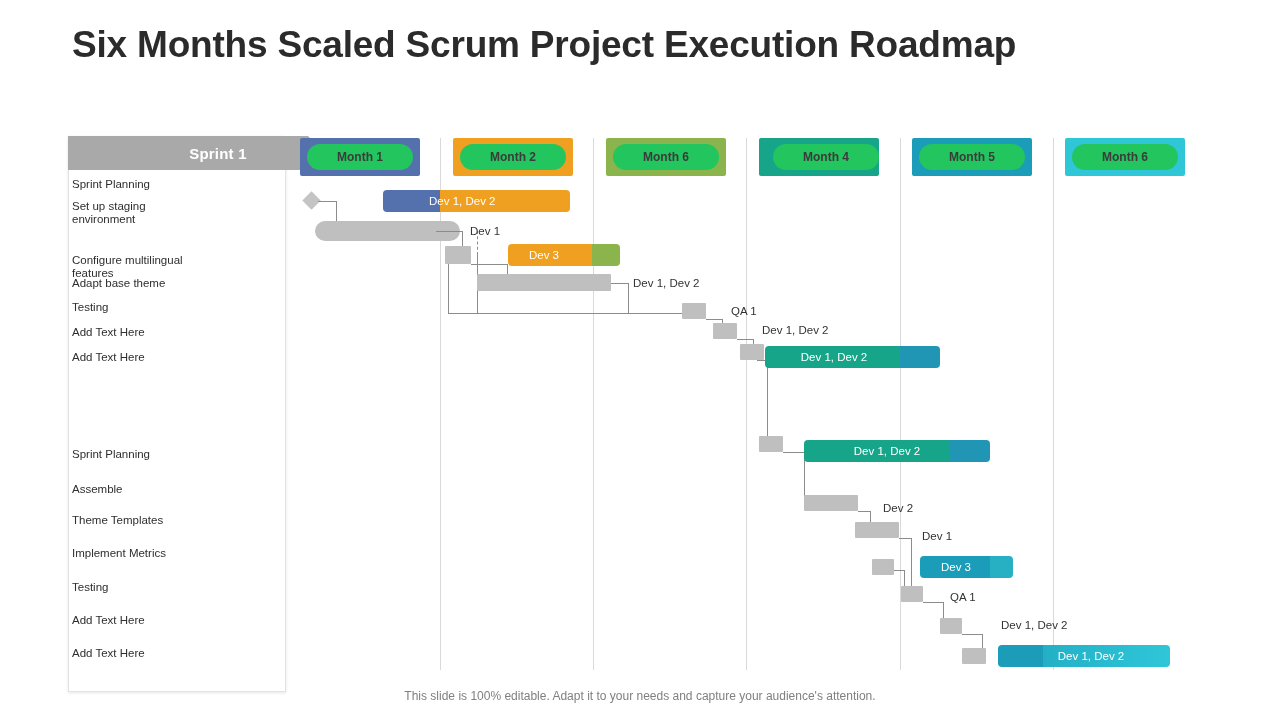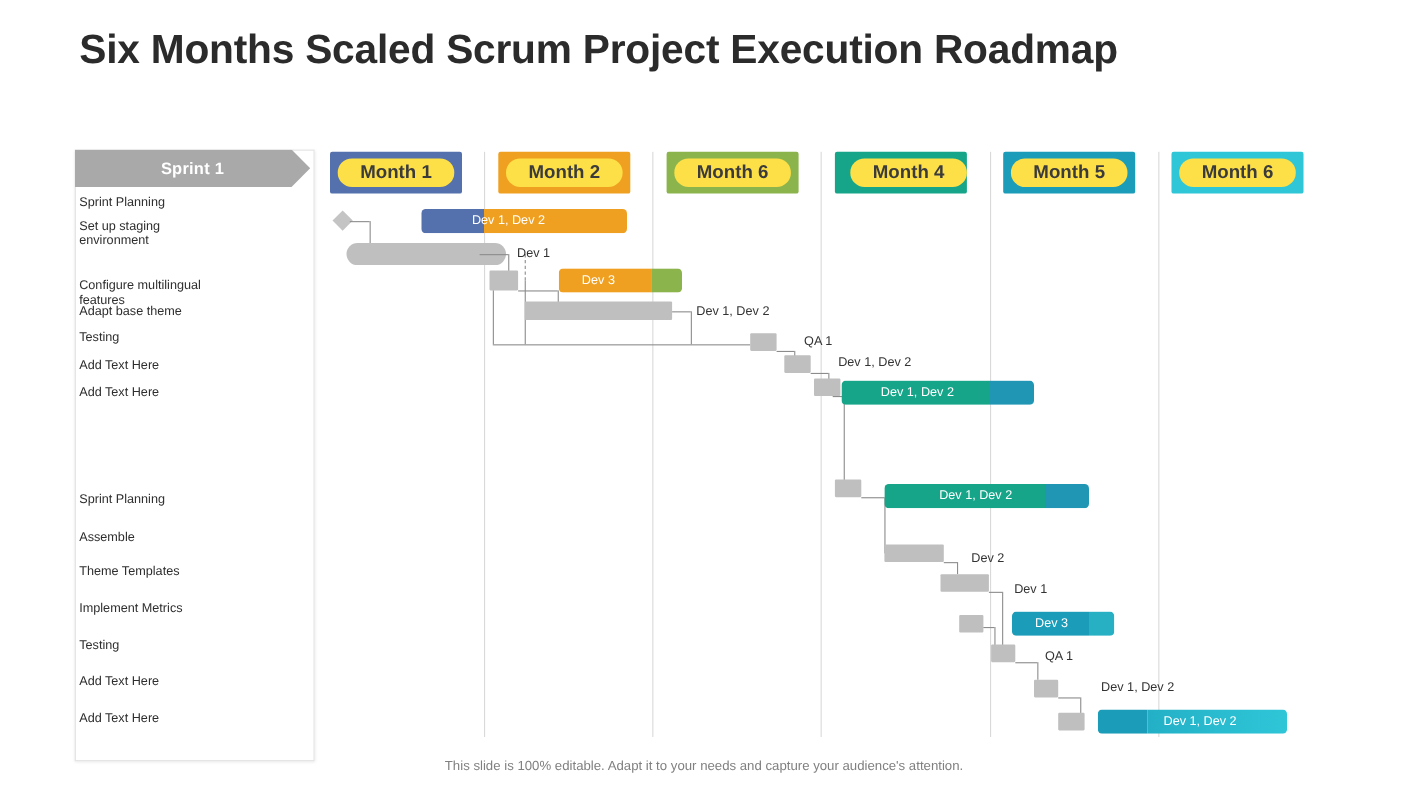--- a/index.html
+++ b/index.html
@@ -24,21 +24,21 @@
     box-shadow:0 1px 3px rgba(0,0,0,.10);
   }
   .sprint-head{
     position:absolute;height:34px;width:214px;
     background:#a9a9a9;color:#ffffff;
     font-size:15px;font-weight:bold;
     display:flex;align-items:center;justify-content:center;
     clip-path:polygon(0 0, calc(100% - 17px) 0, 100% 50%, calc(100% - 17px) 100%, 0 100%);
     letter-spacing:.2px;
   }
-  .sprint1-head{left:68px;top:136px;}
+  .sprint1-head{left:68px;top:136px;padding-left:43px;}
   .sprint2-head{left:68px;top:399px;}
 
   .task-list{position:absolute;left:72px;width:205px;}
   .task{
     font-size:11.5px;color:#2e2e2e;line-height:13px;
     position:absolute;white-space:pre-line;
   }
 
   
   .chart{position:absolute;left:0;top:0;width:1280px;height:720px;}
@@ -46,24 +46,24 @@
   .gridline{
     position:absolute;top:138px;width:1px;height:532px;background:#d9d9d9;
   }
 
   
   .month{
     position:absolute;top:138px;height:38px;width:120px;
     border-radius:2px;display:flex;align-items:center;justify-content:center;
   }
   .month .pill{
-    background:#fde047;border-radius:19px;
+    background:#22c55e;border-radius:19px;
     height:26px;min-width:94px;
     display:flex;align-items:center;justify-content:center;
-    font-size:17px;font-weight:bold;color:#3b3b3b;
+    font-size:12px;font-weight:bold;color:#3b3b3b;
     padding:0 6px;
   }
 
   
   .bar{position:absolute;height:22px;border-radius:4px;overflow:hidden;display:flex;}
   .bar .seg{height:100%;display:flex;align-items:center;justify-content:center;}
   .bar .lbl{
     position:absolute;left:0;right:0;top:0;bottom:0;
     display:flex;align-items:center;justify-content:center;
     font-size:11.5px;color:#ffffff;font-weight:normal;

